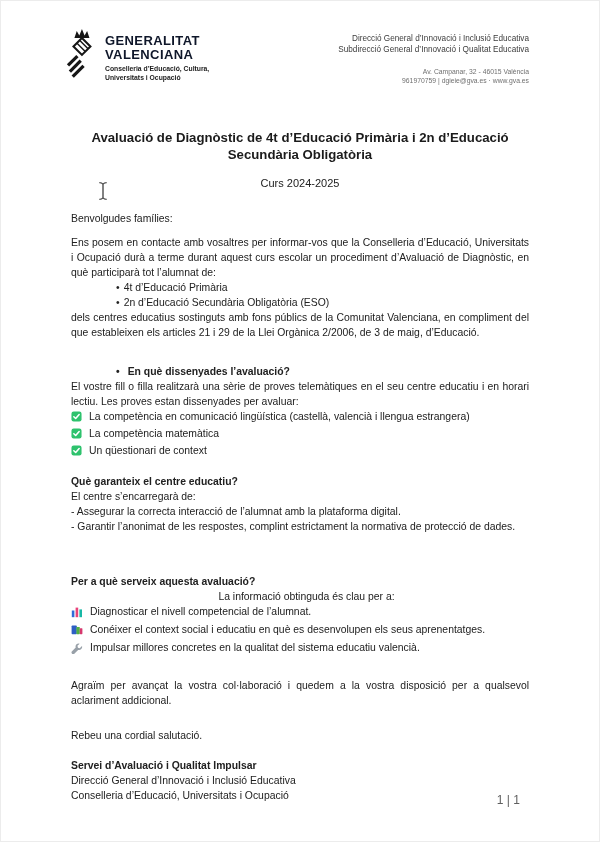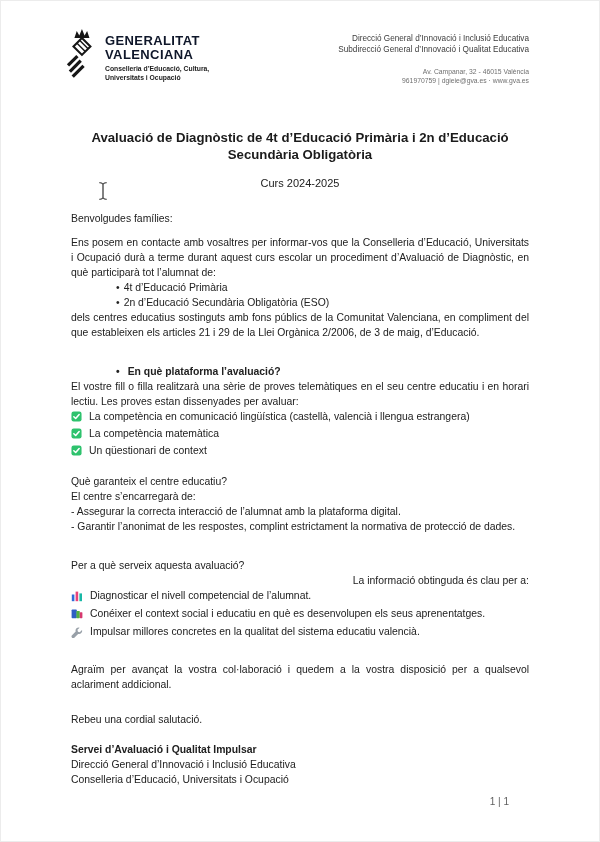--- a/index.html
+++ b/index.html
@@ -28,31 +28,31 @@
   
   .content { margin:0 70px; font-size:10.4px; line-height:15px; text-align:justify; }
   .salutation { margin-top:22px; text-align:left; }
   .para { margin-top:9px; }
   .no-gap { margin-top:0; }
   .grade-bullets { padding-left:45px; text-align:left; }
   .grade-bullets .row { display:flex; }
   .bullet-char { margin-right:4px; }
   .q-heading { display:flex; padding-left:45px; font-weight:bold; margin-top:24px; text-align:left; }
   .q-heading .bullet-char { margin-right:8px; }
-  .section-heading { font-weight:normal; margin-top:14px; text-align:left; }
+  .section-heading { font-weight:bold; margin-top:14px; text-align:left; }
   .icon-row { display:flex; align-items:flex-start; text-align:left; }
   .icon-row .icon { flex:0 0 auto; margin:2px 7px 0 0; }
   .icon-row .txt { flex:1 1 auto; }
   .check-list .icon-row.just .txt { text-align:justify; }
   .closing { margin-top:20px; }
   .farewell { margin-top:20px; text-align:left; }
   .signature { margin-top:15px; text-align:left; }
   .sig-bold { font-weight:bold; }
   
-  .footer { position:absolute; right:90px; bottom:34px; font-size:10px; color:#5f5f5f; }
+  .footer { position:absolute; right:79px; bottom:34px; font-size:12px; color:#5f5f5f; }
   .ibeam { position:absolute; left:96px; top:180px; pointer-events:none; }
 </style>
 </head>
 <body>
 
 <div class="page">
 
   <div class="header">
     <div class="logo-block">
       <span class="emblem">
@@ -105,21 +105,21 @@
       <div class="row">
         <span class="bullet-char">•</span>
         <span>2n d’Educació Secundària Obligatòria (ESO)</span>
       </div>
     </div>
 
     <div class="para no-gap">dels centres educatius sostinguts amb fons públics de la Comunitat Valenciana, en compliment del que estableixen els articles 21 i 29 de la Llei Orgànica 2/2006, de 3 de maig, d’Educació.</div>
 
     <div class="q-heading">
       <span class="bullet-char">•</span>
-      <span>En què plataforma l’avaluació?</span>
+      <span>En què dissenyades l’avaluació?</span>
     </div>
     <div class="para no-gap">El vostre fill o filla realitzarà una sèrie de proves telemàtiques en el seu centre educatiu i en horari lectiu. Les proves estan dissenyades per avaluar:</div>
 
     <div class="check-list">
       <div class="icon-row just">
         <span class="icon">
           <svg width="11" height="11" viewBox="0 0 12 12">
               <rect x="0.5" y="0.5" width="11" height="11" rx="2.4" fill="#2ec26d"></rect>
               <path d="M3.1 6.3 L5.1 8.2 L8.9 3.9" fill="none" stroke="#fff" stroke-width="1.7" stroke-linecap="round" stroke-linejoin="round"></path>
             </svg>
@@ -144,22 +144,22 @@
         </span>
         <span class="txt">Un qüestionari de context</span>
       </div>
     </div>
 
     <div class="section-heading">Què garanteix el centre educatiu?</div>
     <div style="text-align:left;">El centre s’encarregarà de:</div>
     <div style="text-align:left;">- Assegurar la correcta interacció de l’alumnat amb la plataforma digital.</div>
     <div>- Garantir l’anonimat de les respostes, complint estrictament la normativa de protecció de dades.</div>
 
-    <div class="section-heading" style="margin-top:24px;">Per a què serveix aquesta avaluació?</div>
-    <div style="text-align:right;padding-left:13px;">La informació obtinguda és clau per a:</div>
+    <div class="section-heading" style="margin-top:40px;">Per a què serveix aquesta avaluació?</div>
+    <div style="text-align:center;padding-left:13px;">La informació obtinguda és clau per a:</div>
 
     <div>
       <div class="icon-row">
         <span class="icon">
           <svg width="12" height="12" viewBox="0 0 12 12">
               <rect x="0.8" y="4.5" width="2.6" height="6.7" fill="#2f6bd8"></rect>
               <rect x="4.6" y="1.6" width="2.6" height="9.6" fill="#e8437a"></rect>
               <rect x="8.4" y="3.4" width="2.6" height="7.8" fill="#18b8a6"></rect>
             </svg>
         </span>

